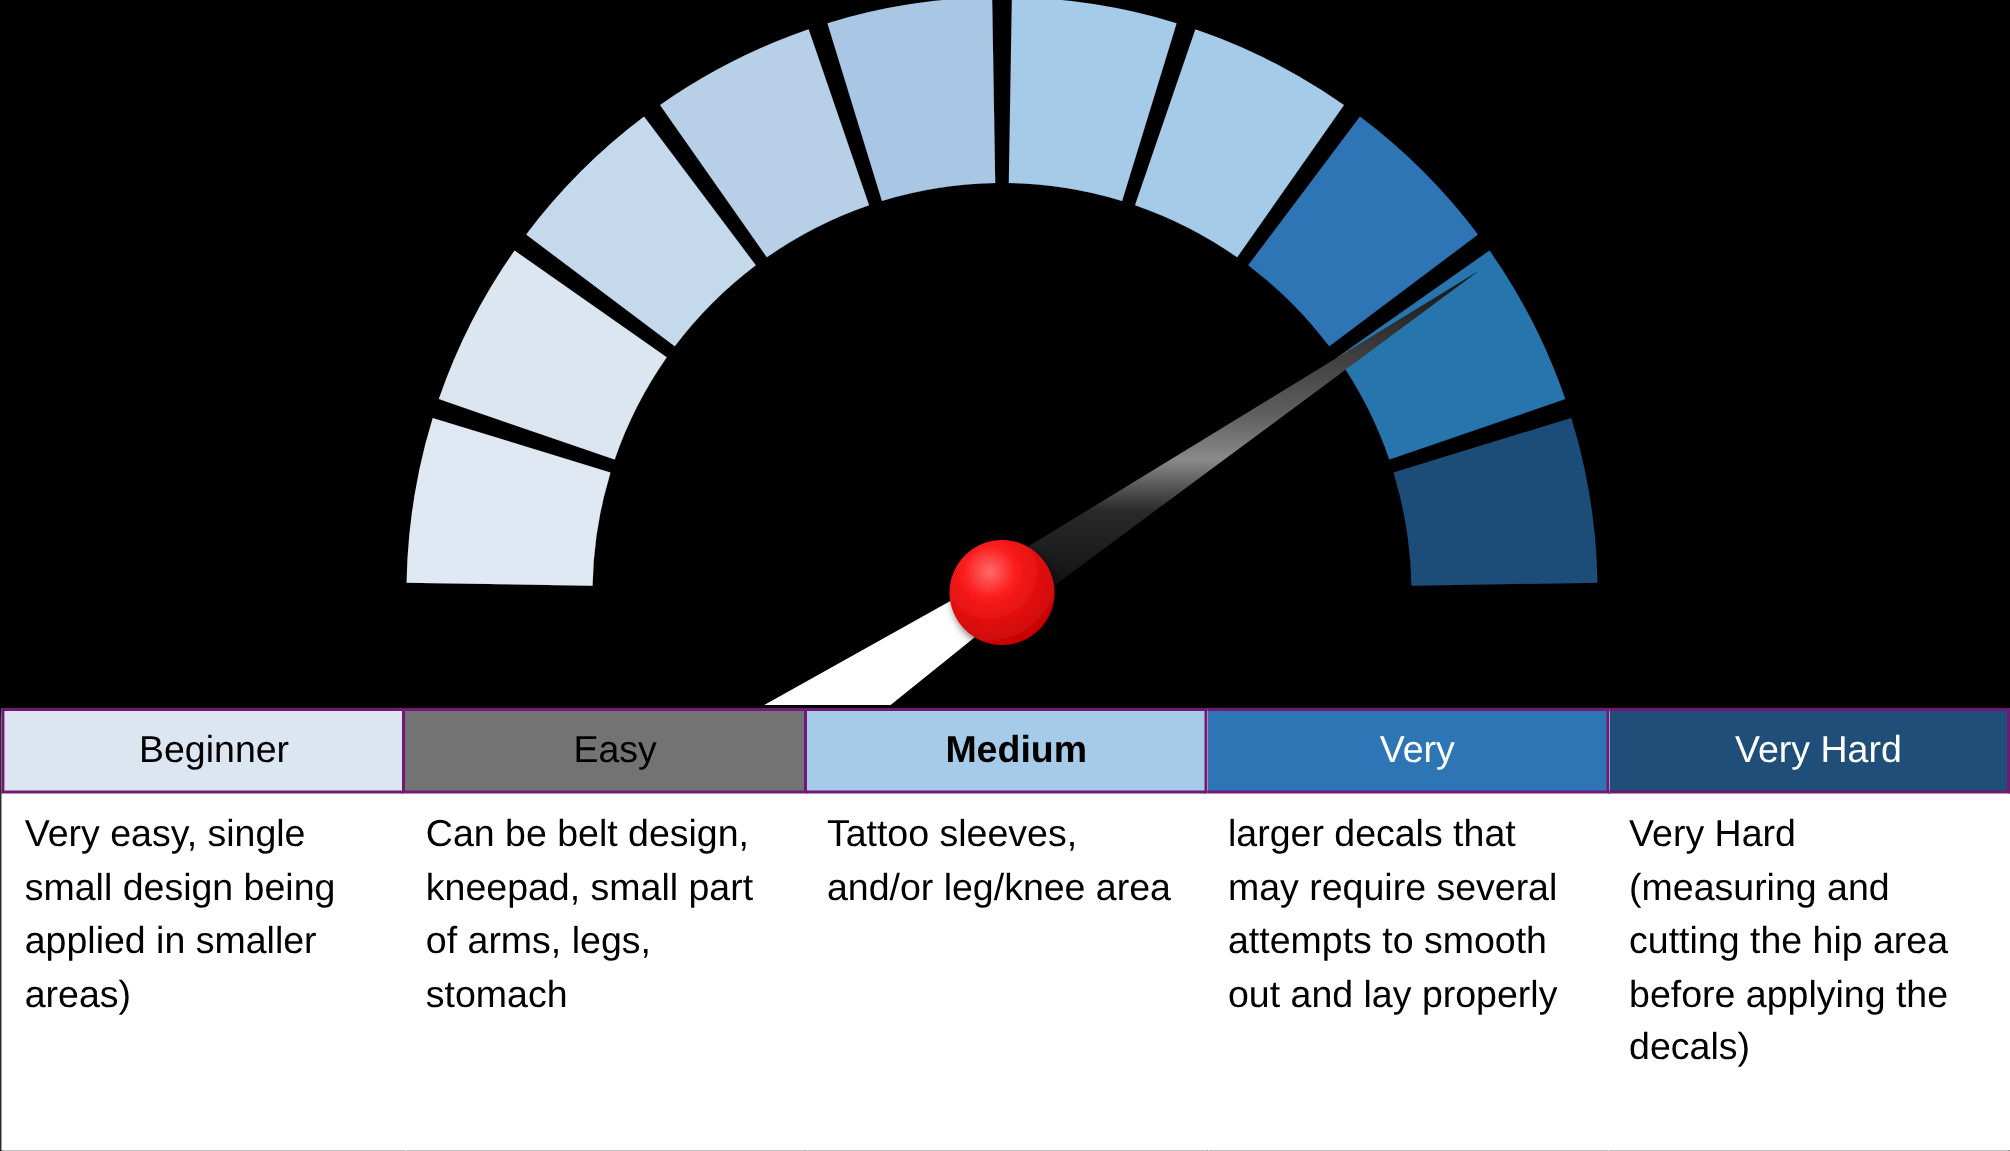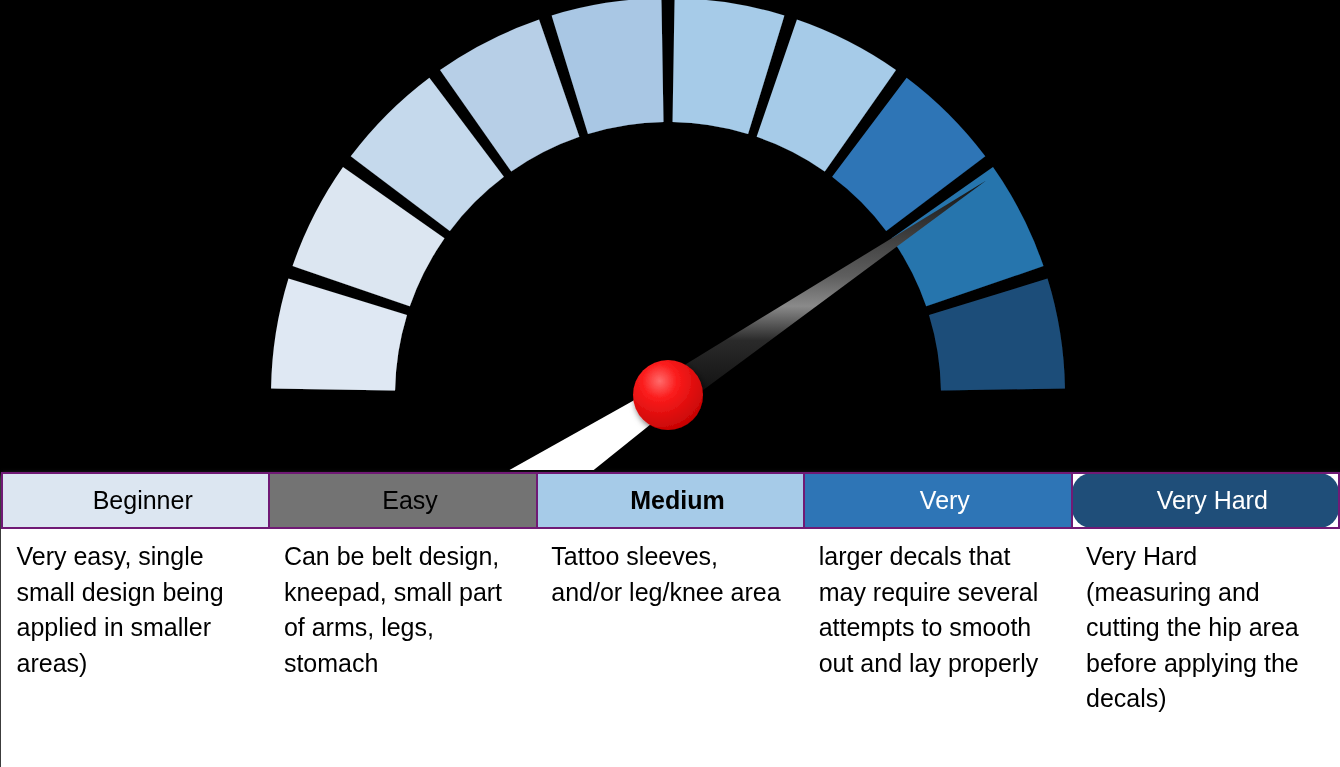--- a/index.html
+++ b/index.html
@@ -145,21 +145,21 @@
           <col>
           <col>
           <col>
       </colgroup>
       <thead>
         <tr>
           <th style="background: rgb(220, 230, 241); color: rgb(0, 0, 0);">Beginner</th>
           <th style="background: #737373; color: rgb(0, 0, 0); margin-top: 26px;">Easy</th>
           <th style="background: rgb(166, 203, 232); color: rgb(0, 0, 0); font-weight: bold;">Medium</th>
           <th style="background: rgb(46, 117, 182); color: rgb(255, 255, 255);">Very</th>
-          <th style="background: rgb(31, 78, 121); color: rgb(255, 255, 255); border-radius: 20px;">Very Hard</th>
+          <th style="background: rgb(31, 78, 121); color: rgb(255, 255, 255);">Very Hard</th>
         </tr>
       </thead>
       <tbody>
         <tr>
           <td>Very easy, single small design being applied in smaller areas)</td>
           <td>Can be belt design, kneepad, small part of arms, legs, stomach</td>
           <td>Tattoo sleeves, and/or leg/knee area</td>
           <td>larger decals that may require several attempts to smooth out and lay properly</td>
           <td>Very Hard (measuring and cutting the hip area before applying the decals)</td>
         </tr>

